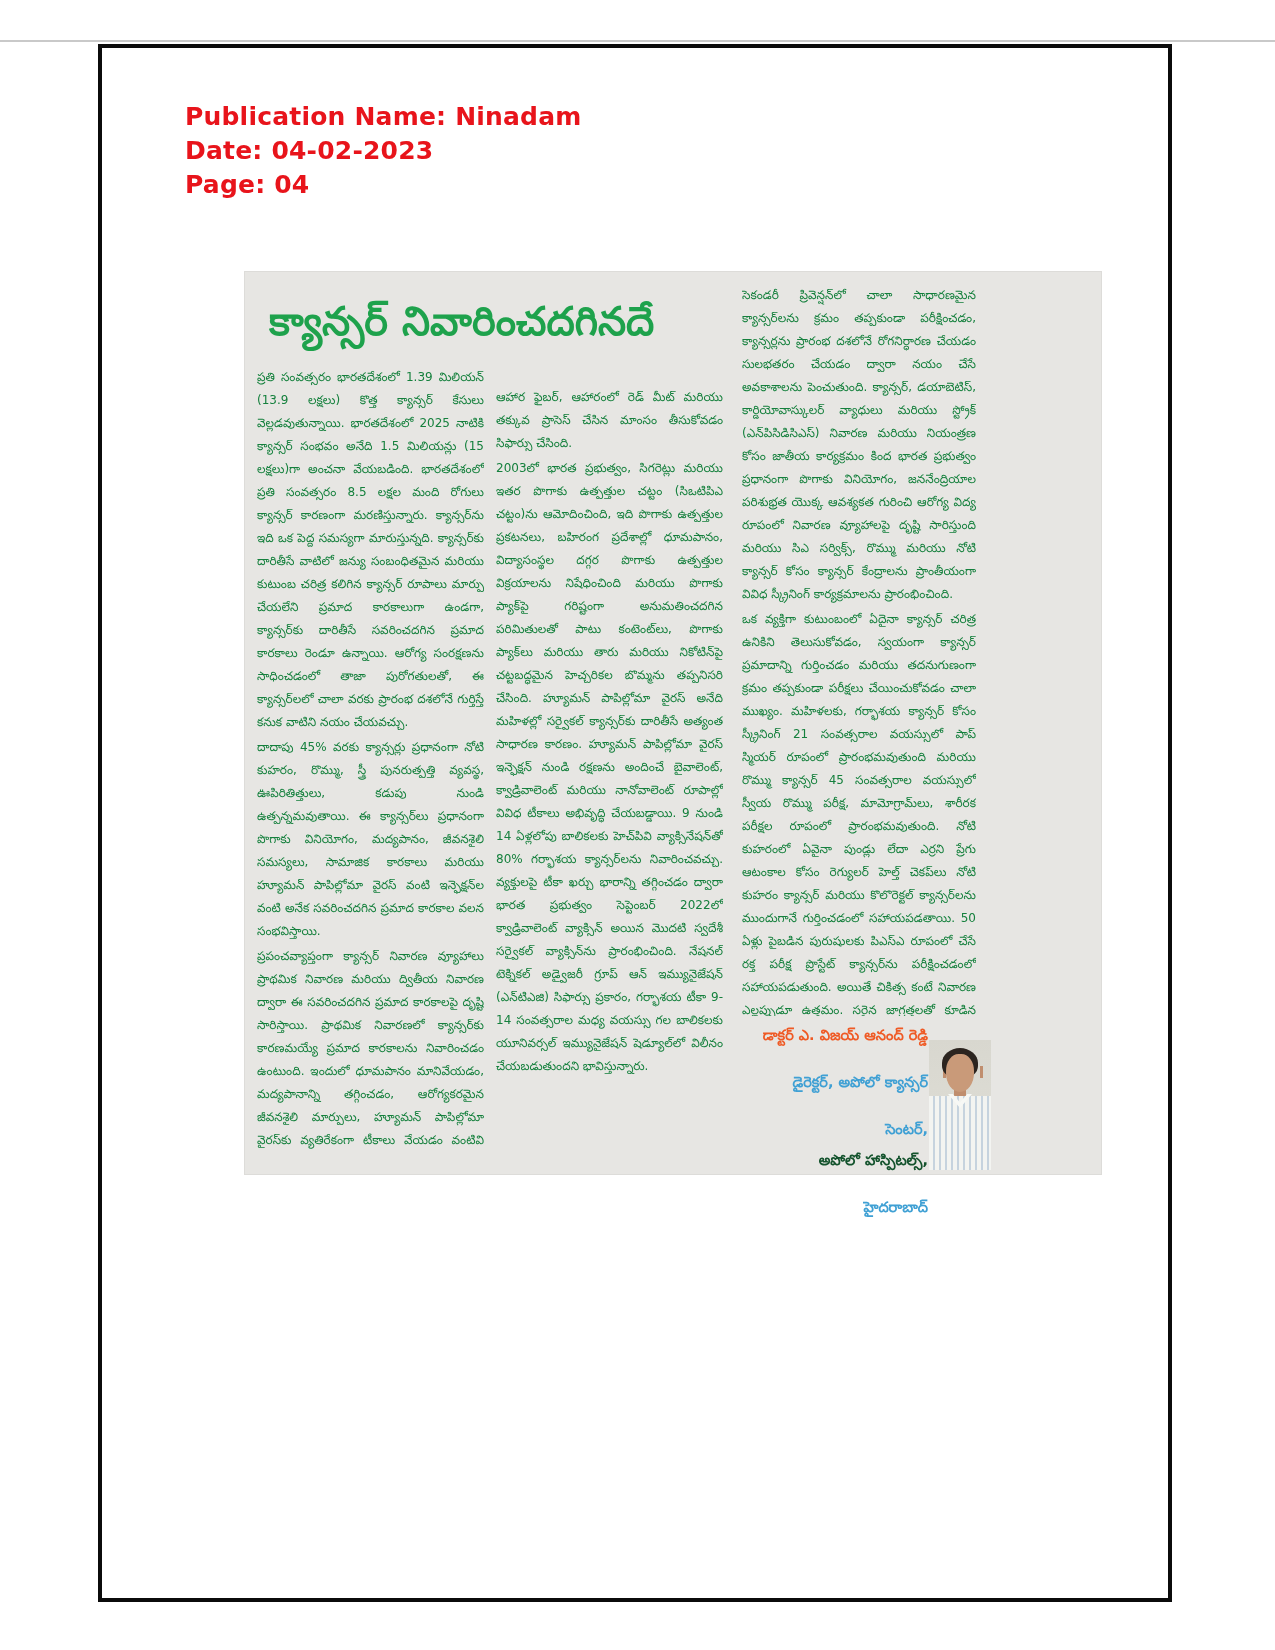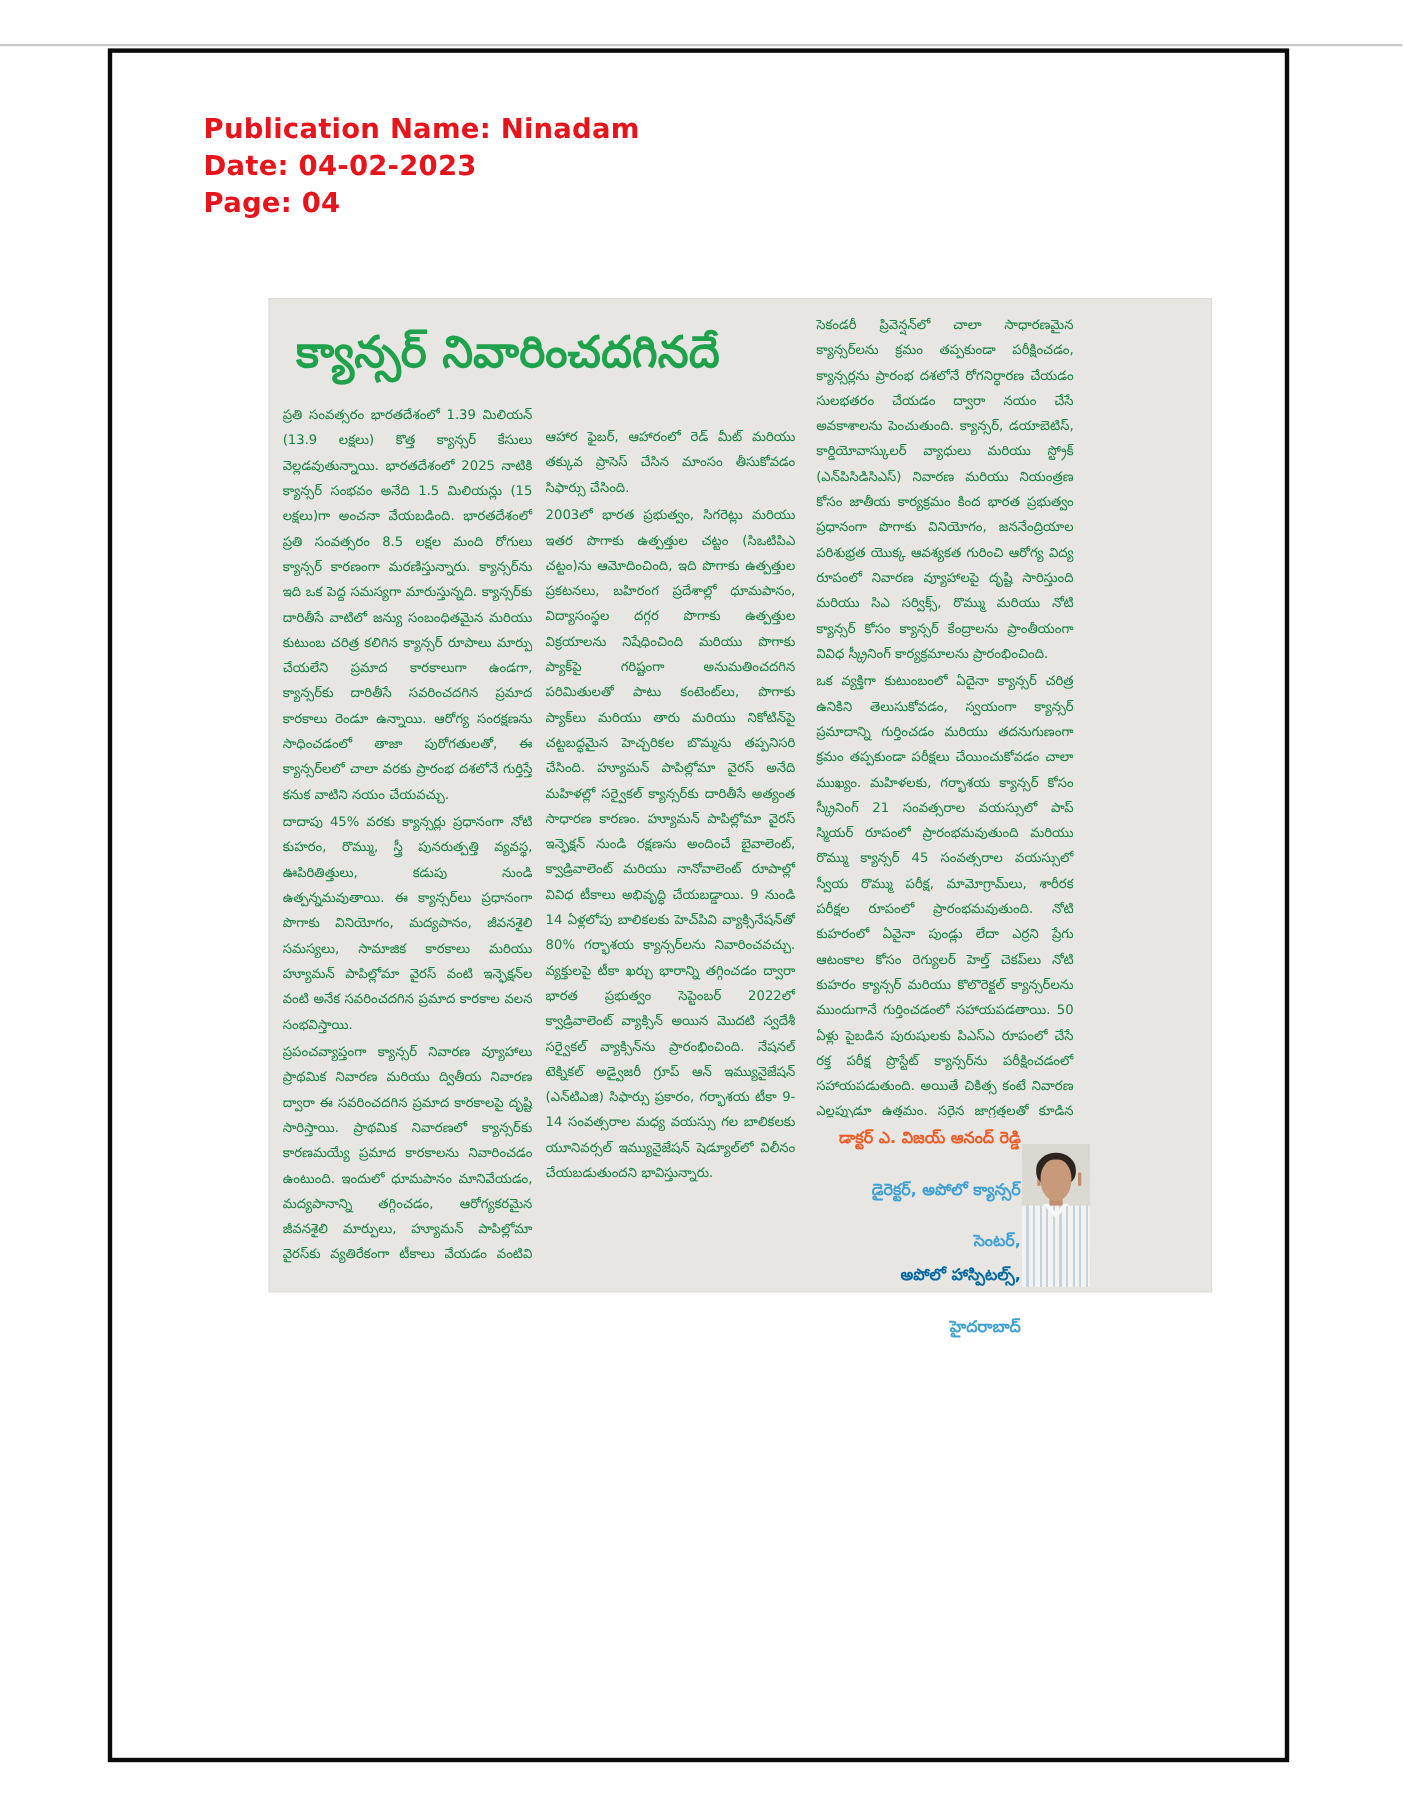--- a/index.html
+++ b/index.html
@@ -41,21 +41,21 @@
   .col p{margin:0 0 2px 0;}
   .col1{left:12px;top:94px;width:227px;height:786px;}
   .col2{left:251px;top:94px;width:227px;height:786px;margin-top:20px;}
   .col3{left:497px;top:12px;width:234px;height:732px;}
   .credit{
     position:absolute;left:495px;top:748px;width:188px;
     text-align:right;font-weight:bold;font-size:14.5px;line-height:31px;
   }
   .credit .name{color:#ef5a25;}
   .credit .blue{color:#3fa0d4;margin-top:16px;}
-  .credit .orange{color:#0369a1;}
+  .credit .orange{color:#14532d;}
   .photo{
     position:absolute;left:684px;top:768px;width:62px;height:130px;
     background:linear-gradient(180deg,#d8d7cf 0%,#dddcd4 60%,#d3d2ca 100%);
     overflow:hidden;
   }
   .photo .hair{
     position:absolute;left:13px;top:8px;width:36px;height:30px;
     background:#2b241f;border-radius:50% 50% 40% 40%;
   }
   .photo .face{

